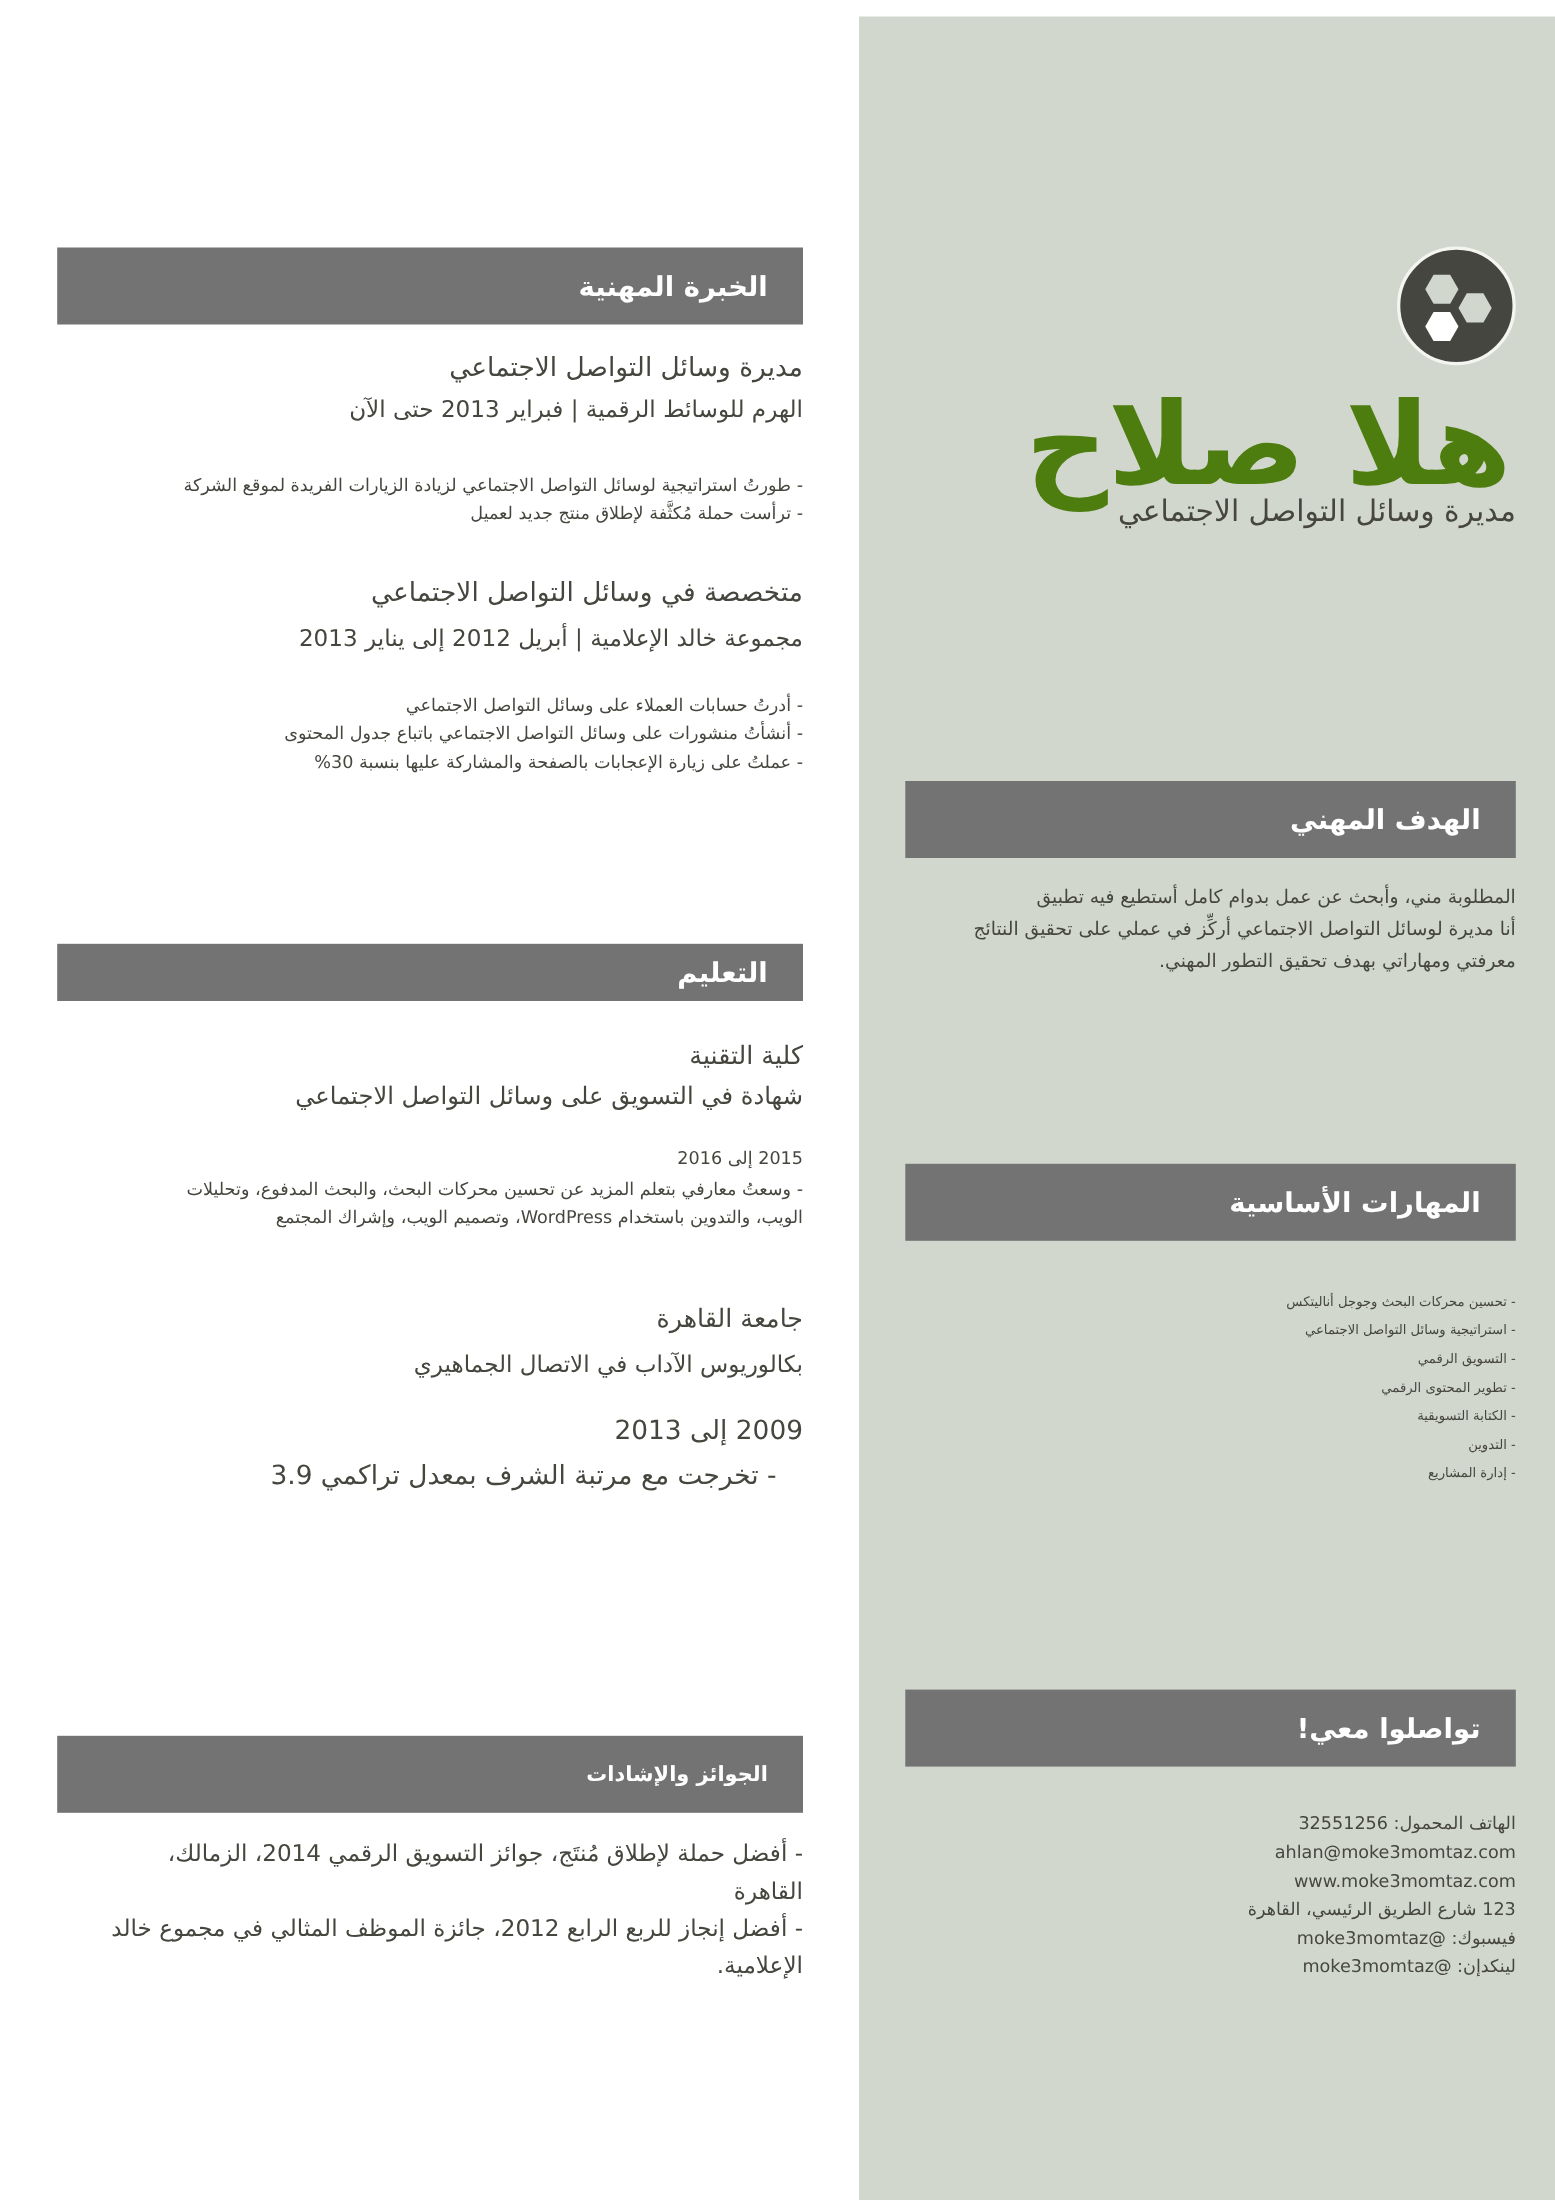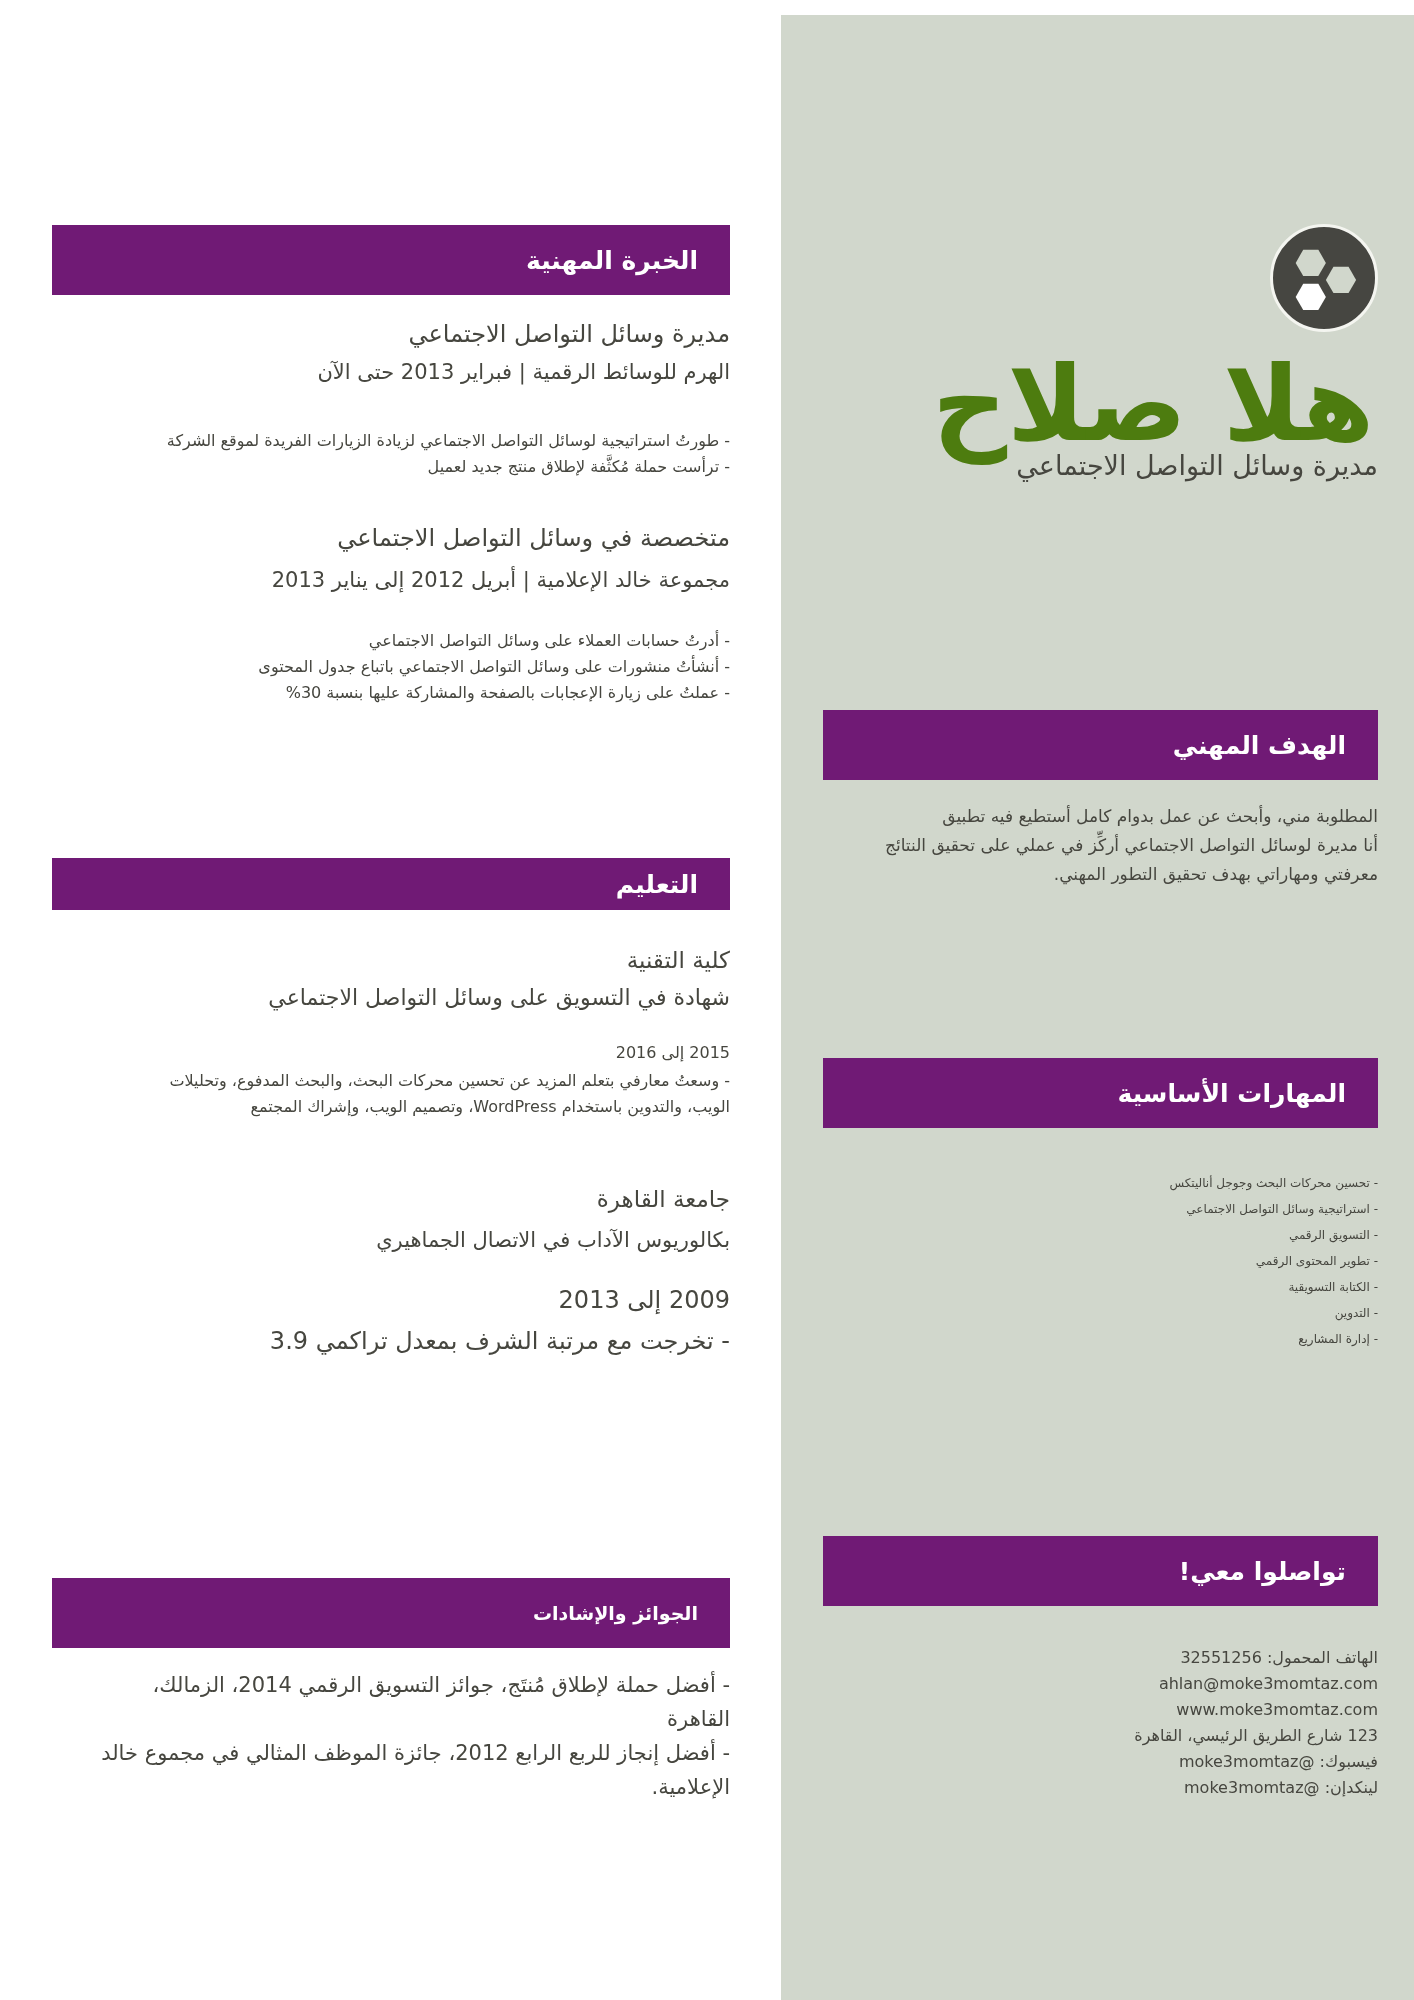--- a/index.html
+++ b/index.html
@@ -1,19 +1,19 @@
 <!DOCTYPE html>
 <html><head>
 <meta charset="utf-8">
 <style>
   html,body{margin:0;padding:0;}
   body{width:1414px;height:2000px;background:#ffffff;position:relative;overflow:hidden;
        font-family:"DejaVu Sans","Liberation Sans",sans-serif;color:#46463f;}
   .sidebar{position:absolute;left:781px;top:15px;width:633px;height:1985px;background:#d1d7cc;}
-  .bar{position:absolute;background:#701a75;color:#ffffff;direction:rtl;text-align:right;
+  .bar{position:absolute;background:#737373;color:#ffffff;direction:rtl;text-align:right;
        font-weight:bold;box-sizing:border-box;padding-right:32px;display:flex;align-items:center;}
   .rtl{direction:rtl;text-align:right;position:absolute;}
   .logo{position:absolute;left:1270px;top:224px;width:108px;height:108px;border-radius:50%;
         background:#464641;border:3px solid #f4f5f0;box-sizing:border-box;}
   .name{font-size:104px;font-weight:bold;line-height:1;letter-spacing:2px;color:#4d7c0f;}
   .ul{list-style:none;margin:0;padding:0;}
   .ul li{white-space:nowrap;}
 </style>
 </head>
 <body>
@@ -58,21 +58,21 @@
 <div class="rtl" style="right:684px;top:985px;font-size:22px;">شهادة في التسويق على وسائل التواصل الاجتماعي</div>
 <div class="rtl" style="right:684px;top:1043px;font-size:16px;">2015 إلى 2016</div>
 <ul class="ul rtl" style="right:684px;top:1068px;font-size:16px;line-height:26px;">
   <li>- وسعتُ معارفي بتعلم المزيد عن تحسين محركات البحث، والبحث المدفوع، وتحليلات</li>
   <li>الويب، والتدوين باستخدام WordPress، وتصميم الويب، وإشراك المجتمع</li>
 </ul>
 
 <div class="rtl" style="right:684px;top:1186px;font-size:23px;">جامعة القاهرة</div>
 <div class="rtl" style="right:684px;top:1228px;font-size:21px;">بكالوريوس الآداب في الاتصال الجماهيري</div>
 <div class="rtl" style="right:684px;top:1286px;font-size:24px;">2009 إلى 2013</div>
-<ul class="ul rtl" style="right:684px;top:1322px;font-size:24px;line-height:38px;">
+<ul class="ul rtl" style="right:708px;top:1322px;font-size:24px;line-height:38px;">
   <li>- تخرجت مع مرتبة الشرف بمعدل تراكمي 3.9</li>
 </ul>
 
 <div class="bar" style="left:52px;top:1578px;width:678px;height:70px;font-size:19px;">
   <span>الجوائز والإشادات</span>
 </div>
 <ul class="ul rtl" style="right:684px;top:1668px;font-size:21px;line-height:34px;">
   <li>- أفضل حملة لإطلاق مُنتَج، جوائز التسويق الرقمي 2014، الزمالك،</li>
   <li>القاهرة</li>
   <li>- أفضل إنجاز للربع الرابع 2012، جائزة الموظف المثالي في مجموع خالد</li>

